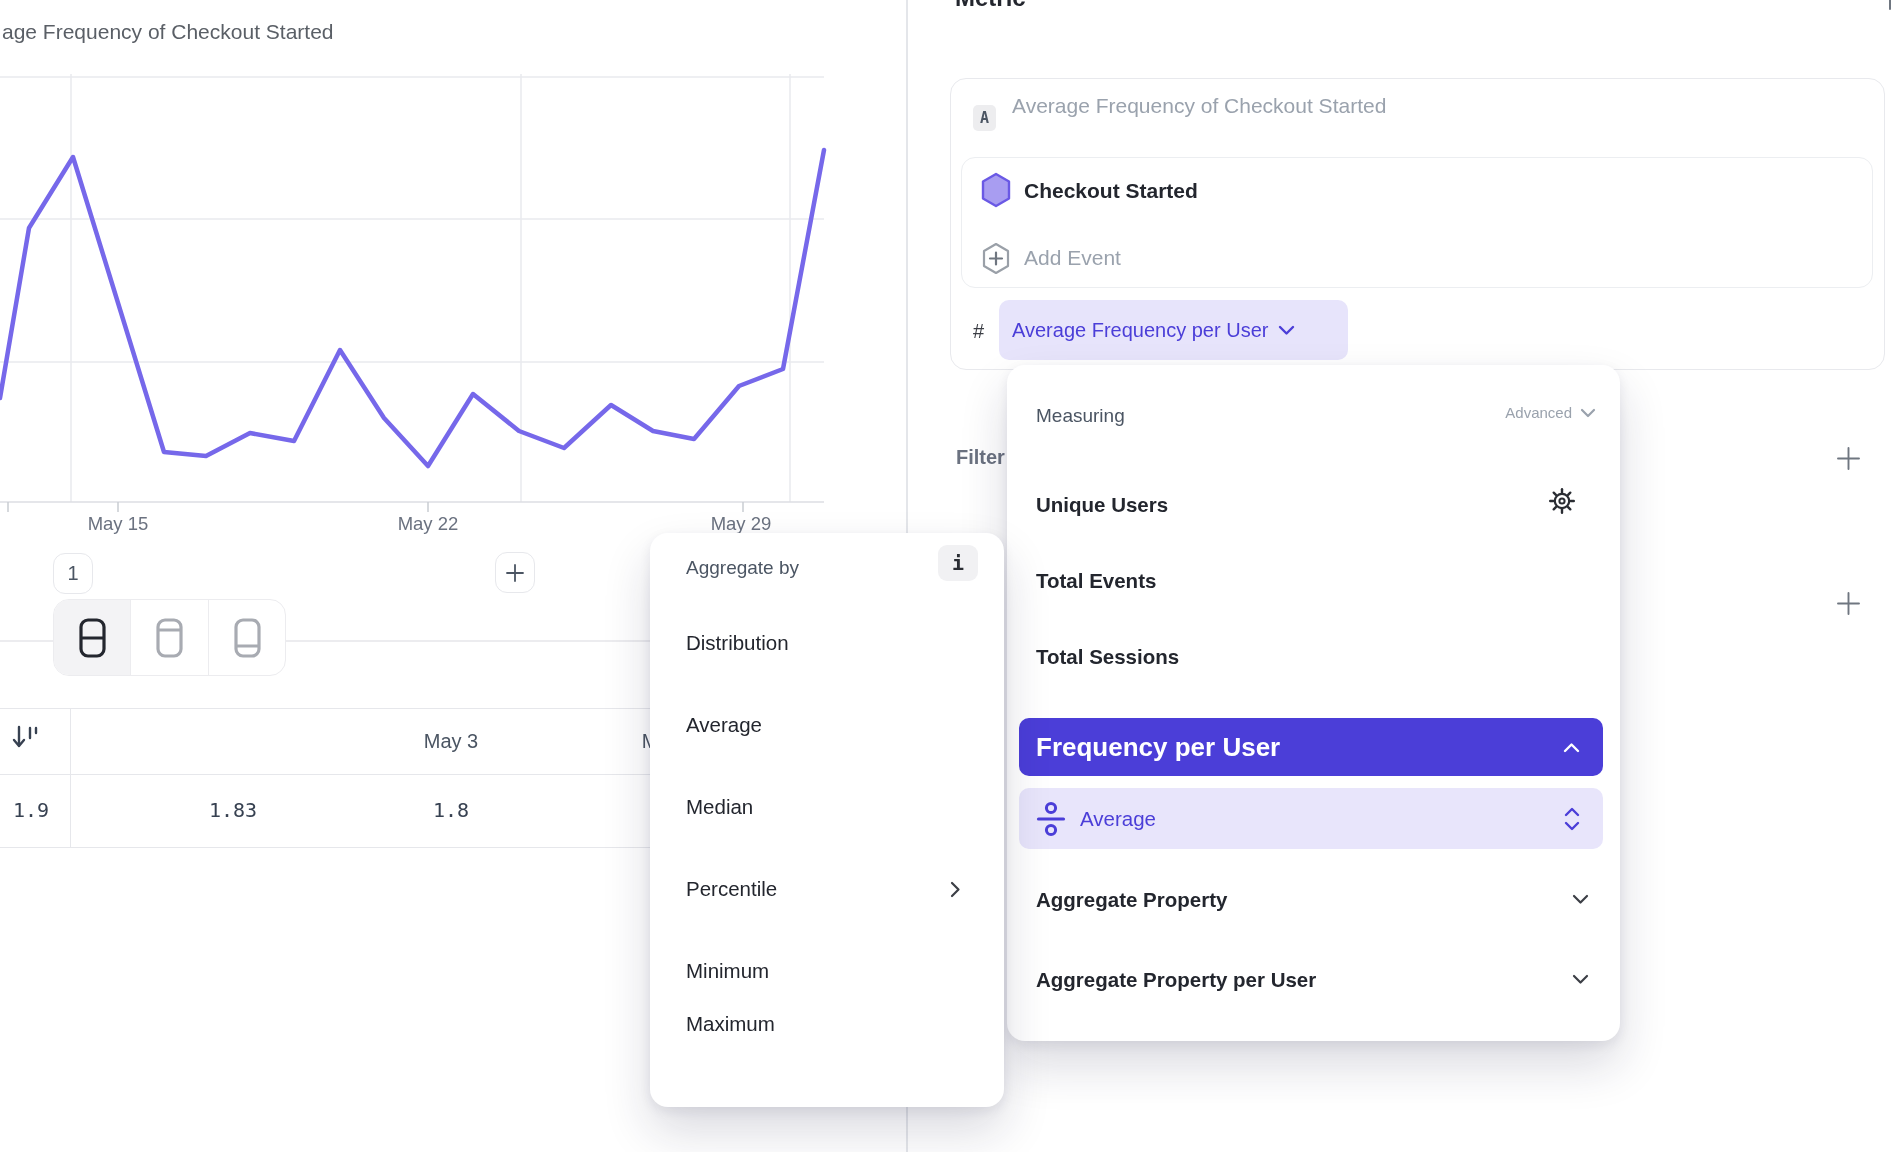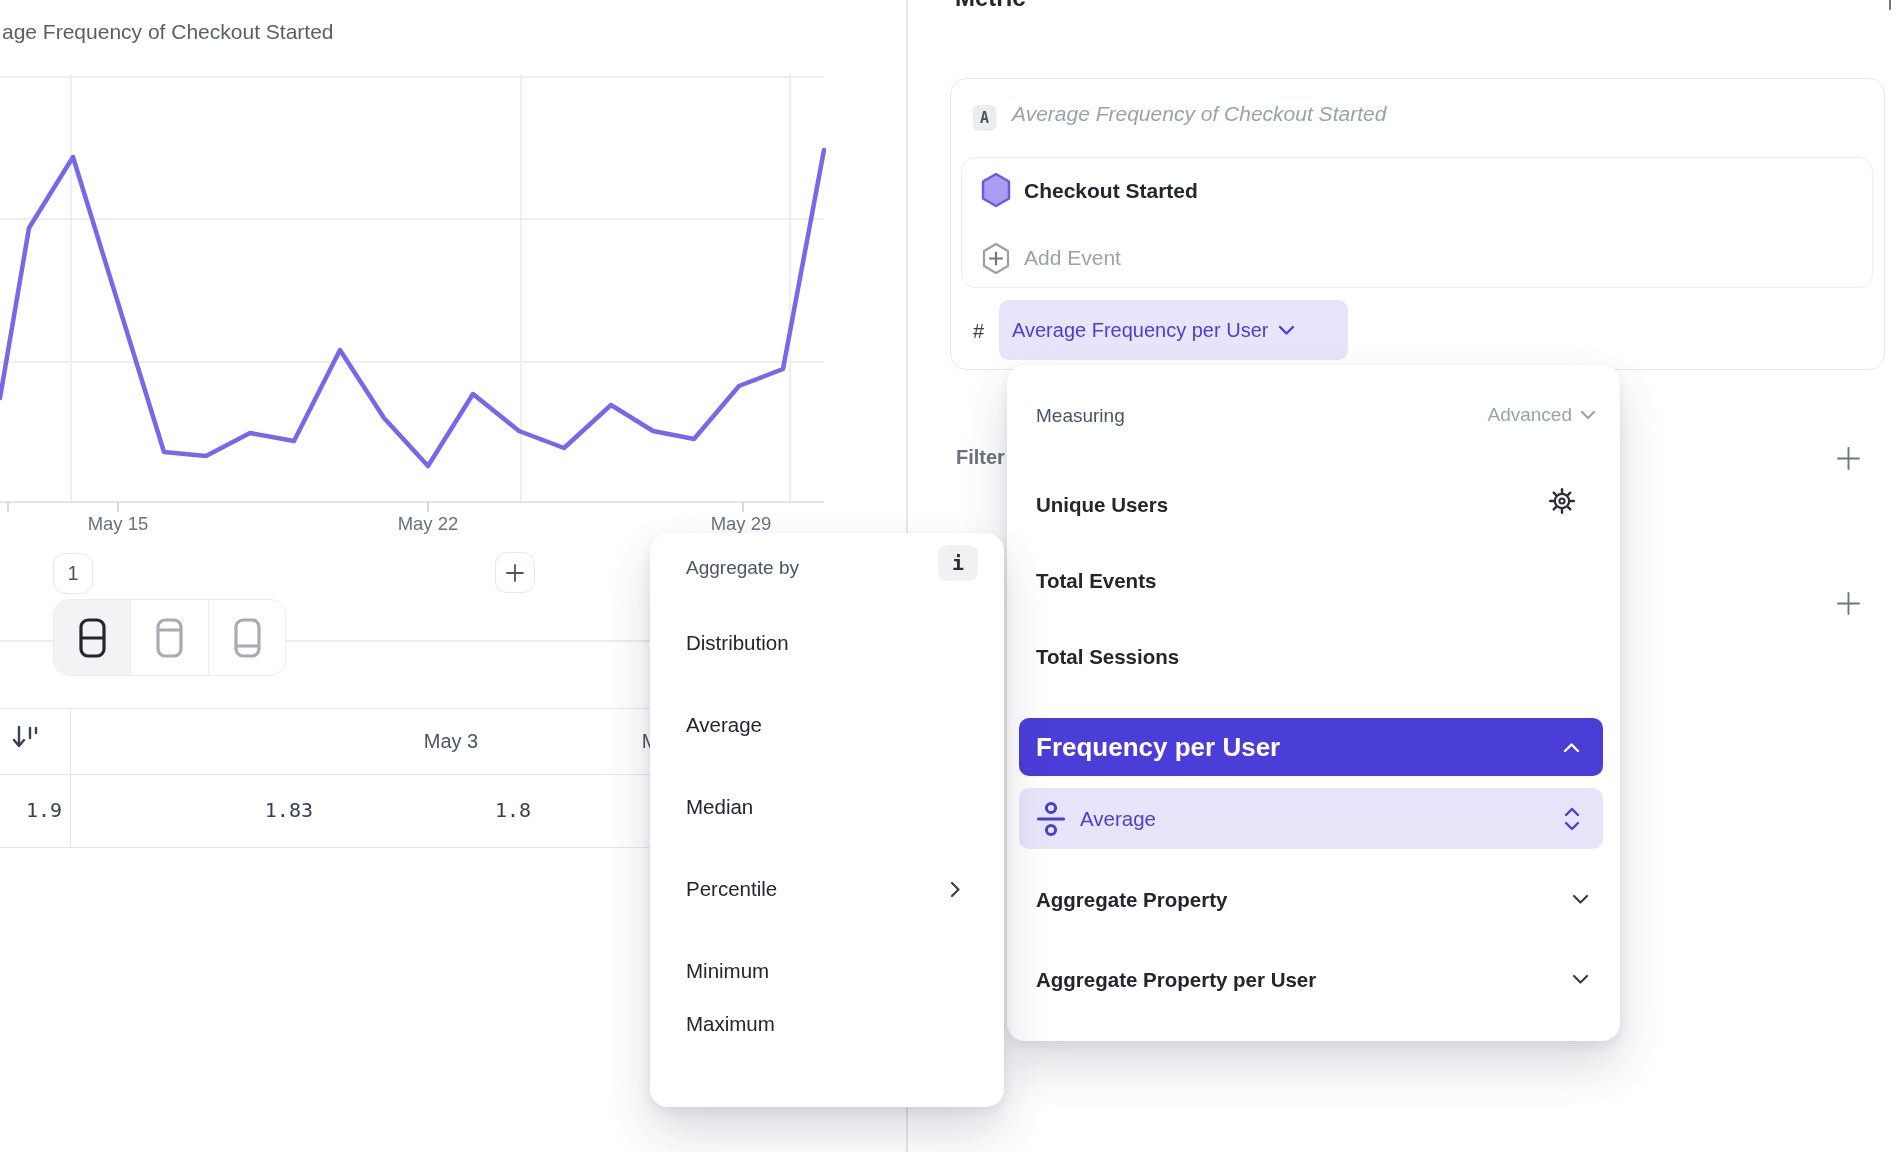--- a/index.html
+++ b/index.html
@@ -20,33 +20,33 @@
 
   .toggle-group { left:53px; top:599px; width:233px; height:77px; background:#fff;
     border:1.5px solid #ececef; border-radius:16px; display:flex; overflow:hidden; z-index:2; }
   .toggle-cell { flex:1; display:flex; align-items:center; justify-content:center; border-right:1.5px solid #ececef; }
   .toggle-cell:last-child { border-right:none; }
   .toggle-cell.selected { background:#f3f3f5; }
 
   .tbl-line-h { left:0; width:906px; height:1px; background:#e6e7eb; }
   .tbl-line-v { left:70px; top:708px; width:1px; height:139px; background:#e6e7eb; }
   .tbl-header { top:708px; height:66px; line-height:66px; text-align:center; font-size:20px; font-weight:500; color:#4b5563; }
-  .tbl-cell { top:774px; height:73px; line-height:73px; text-align:right; font-size:20px;
+  .tbl-cell { top:774px; height:73px; line-height:73px; text-align:center; font-size:20px;
     font-family:"DejaVu Sans Mono", monospace; color:#374151; }
 
   .v-divider { left:906px; top:0; width:1.5px; height:1152px; background:#e4e6ea; }
 
   
   .metric-heading { left:955px; top:-16px; font-size:24px; font-weight:700; color:#23262e; }
   .metric-card { left:950px; top:78px; width:935px; height:292px; background:#fff;
     border:1.5px solid #e8e9ed; border-radius:16px; }
   .a-badge { left:973px; top:105px; width:23px; height:26px; background:#ededef; border-radius:5px;
     display:flex; align-items:center; justify-content:center; font-size:15px; font-weight:600; color:#4b5563;
     font-family:"DejaVu Sans Mono", monospace; }
-  .metric-title { left:1012px; top:102px; font-size:21px; color:#9aa2ad;font-style:italic; }
+  .metric-title { left:1012px; top:94px; font-size:21px; color:#9aa2ad; }
   .event-card { left:961px; top:157px; width:912px; height:131px; background:#fff;
     border:1.5px solid #eceef1; border-radius:14px; }
   .event-name { left:1024px; top:179px; font-size:21px; font-weight:700; color:#23262e; }
   .add-event-label { left:1024px; top:246px; font-size:21px; color:#9aa2ad; }
   .hash { left:973px; top:320px; font-size:20px; font-weight:500; color:#3b3e45; }
   .measure-pill { left:999px; top:300px; width:349px; height:60px; background:#e7e4fb; border-radius:10px;
     display:flex; align-items:center; z-index:1; }
   .measure-pill span { margin-left:13px; font-size:20px; font-weight:500; color:#4b3ed8; }
   .measure-pill .chev { margin-left:10px; color:#4b3ed8; }
 
@@ -56,21 +56,21 @@
   
   .panel { background:#fff; border-radius:18px;
     box-shadow:0 24px 48px rgba(25,22,60,.16), 0 4px 12px rgba(25,22,60,.08); }
   .measuring-panel { left:1007px; top:365px; width:613px; height:676px; z-index:6; }
   .aggregate-panel { left:650px; top:533px; width:354px; height:574px; z-index:7; }
 
   .panel-label { font-size:19px; color:#4b5563; }
   .menu-item { font-size:20.5px; font-weight:600; color:#23262e; white-space:nowrap; }
   .agg-item { font-size:20.5px; font-weight:500; color:#23262e; white-space:nowrap; }
 
-  .advanced { display:flex; align-items:center; gap:8px; color:#9aa2ad; font-size:19px; }
+  .advanced { display:flex; align-items:center; gap:8px; color:#9aa2ad; font-size:15px; }
   .sel-row { left:12px; width:584px; height:58px; background:#4b3ed8; border-radius:10px;
     display:flex; align-items:center; color:#fff; }
   .sel-row span { margin-left:17px; font-size:26px; font-weight:600; }
   .sub-row { left:12px; width:584px; height:61px; background:#e8e5fb; border-radius:10px;
     display:flex; align-items:center; color:#4b3ed8; }
   .sub-row span { margin-left:14px; font-size:20.5px; font-weight:500; }
   .row-right { position:absolute; right:23px; display:flex; align-items:center; }
 
   .i-badge { left:288px; top:12px; width:40px; height:36px; background:#f1f1f3; border-radius:9px;
     display:flex; align-items:center; justify-content:center;

